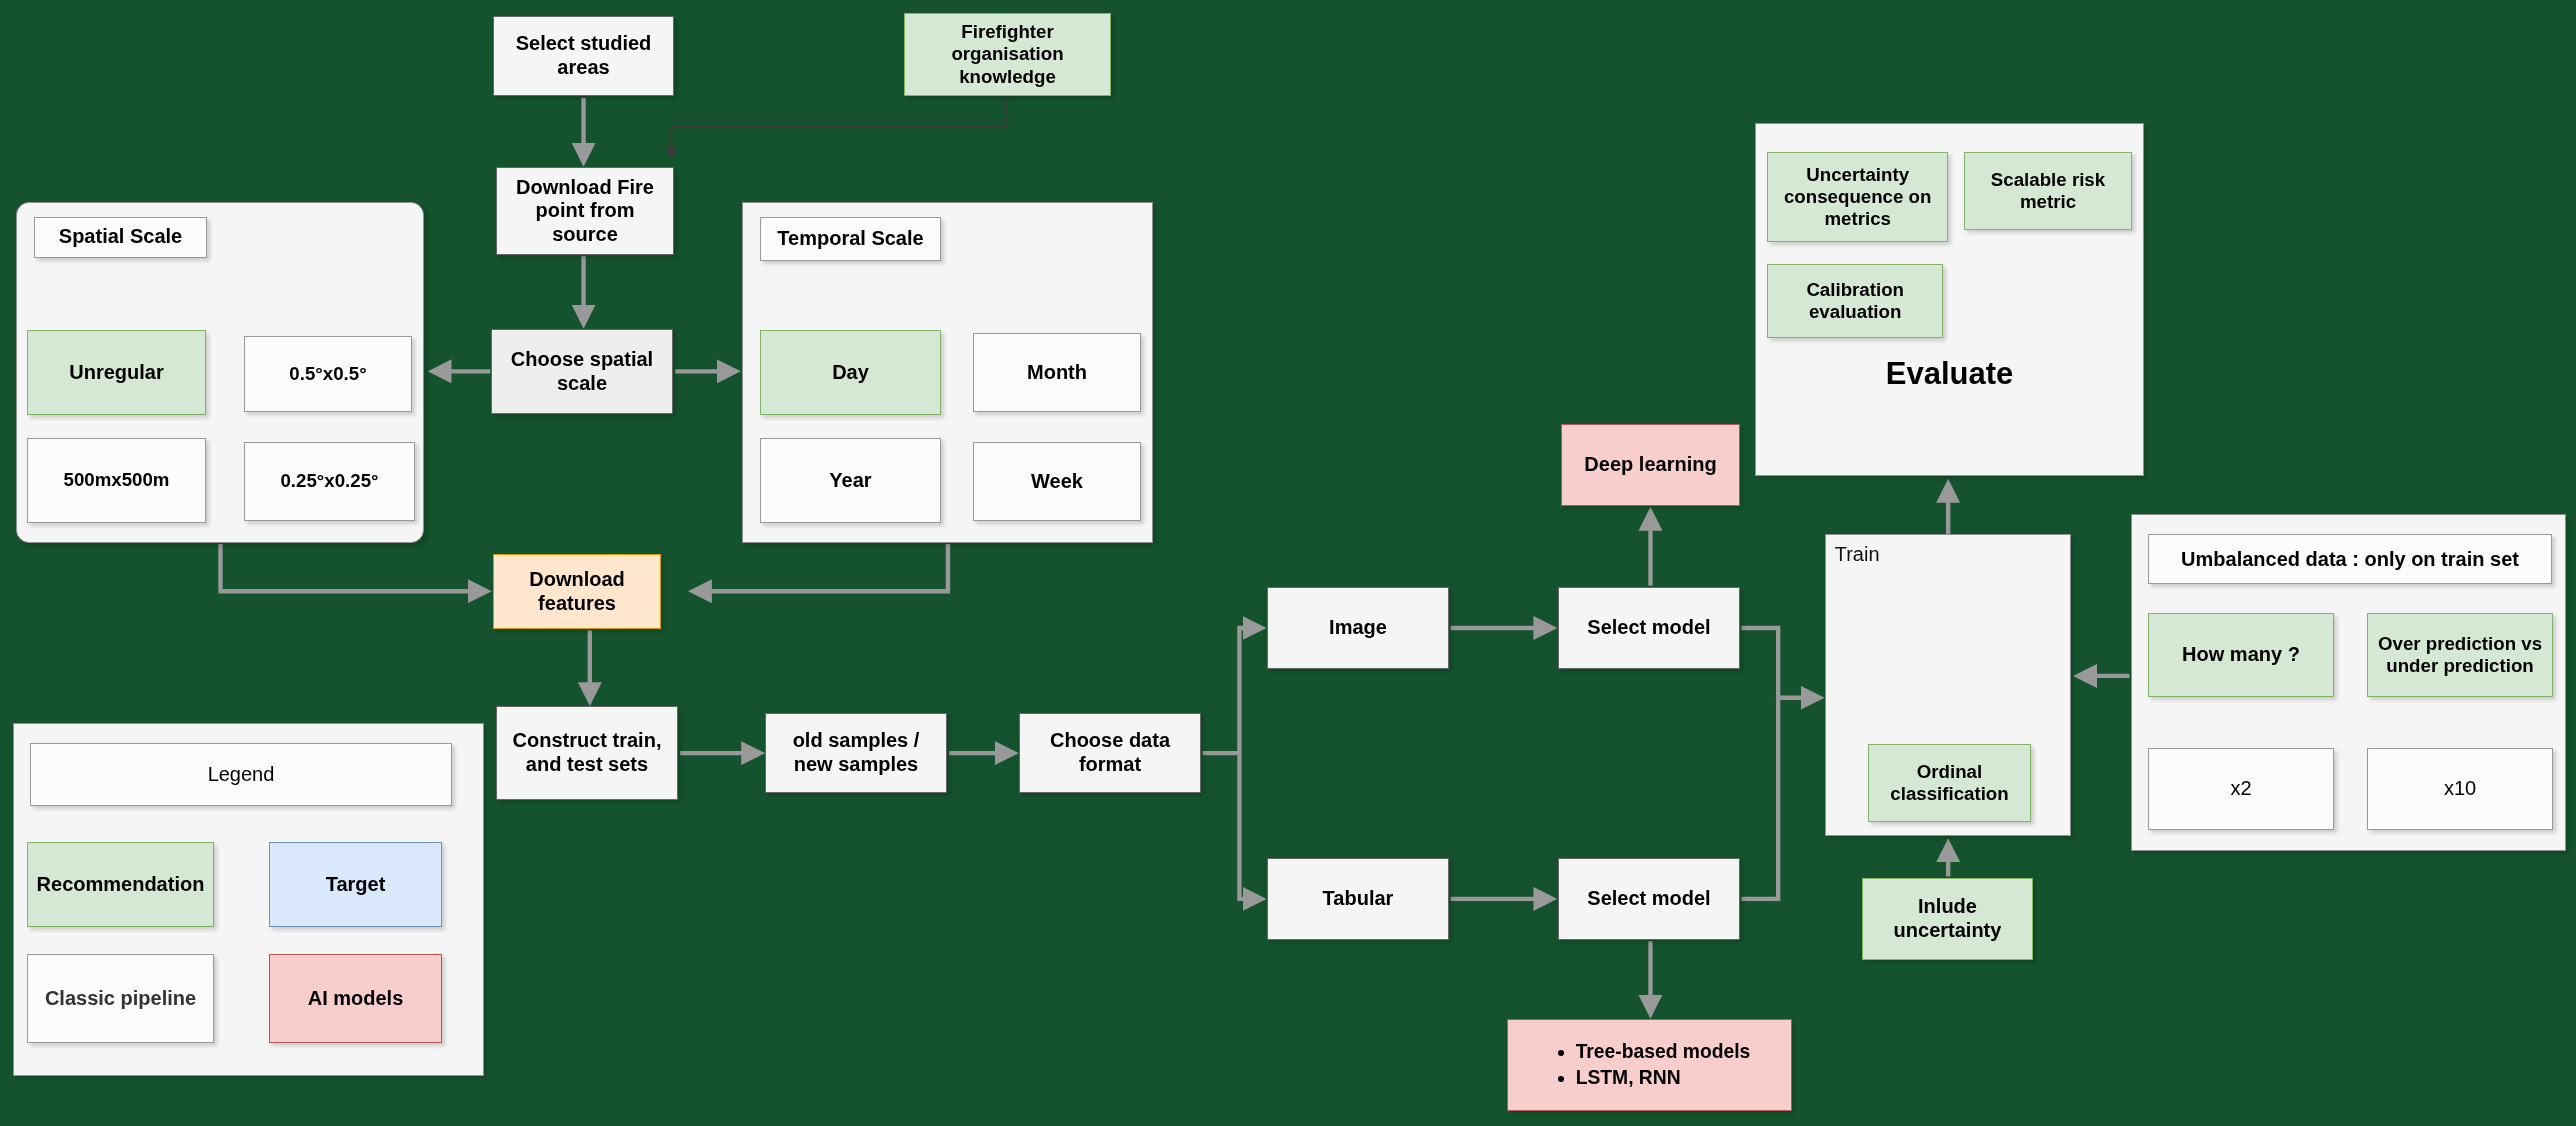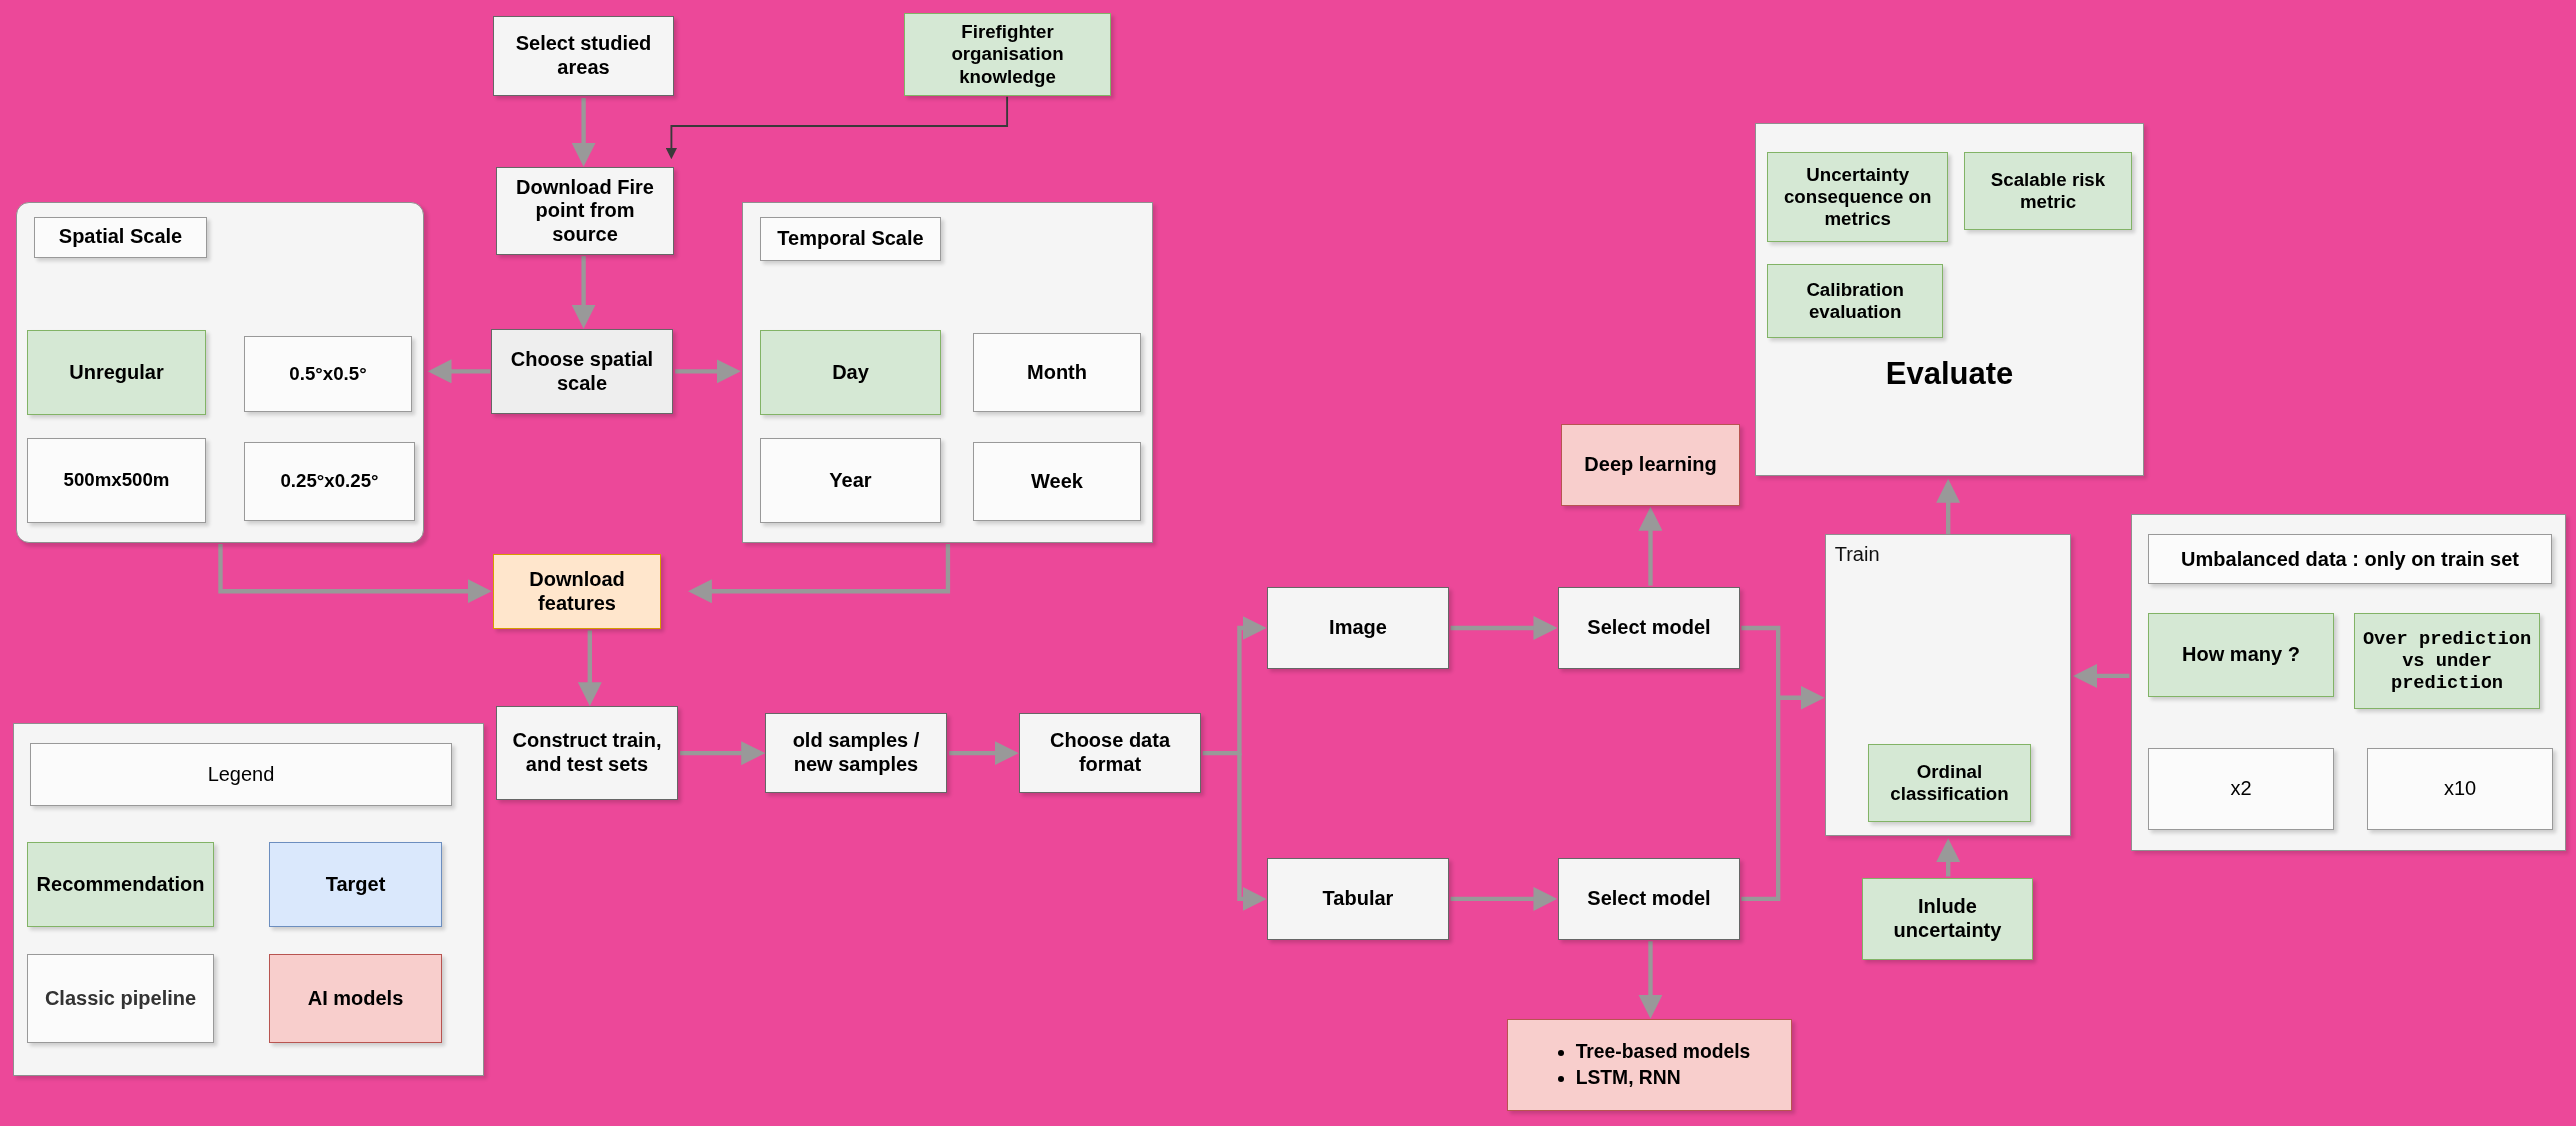--- a/index.html
+++ b/index.html
@@ -1,17 +1,17 @@
 <!DOCTYPE html>
 <html style="--green-fill: #d5e8d4; --green-border: #82b366; --blue-fill: #dae8fc; --blue-border: #6c8ebf; --red-fill: #f8cecc; --red-border: #b85450; --orange-fill: #ffe6cc; --orange-border: #d79b00; --gray-fill: #f5f5f5; --gray-border: #666666; --light-fill: #fbfbfb; --light-border: #999999; --panel-fill: #f5f5f5; --panel-border: #8f8f8f; --arrow: #999999; --arrow-dark: #3a3a3a;font-size:10px"><head>
 <meta charset="utf-8">
 <style>
   html,body{margin:0;padding:0;background:#fff;}
   #canvas{
-    position:relative;width:2576px;height:1127px;background:#ec4899;
+    position:relative;width:2576px;height:1127px;background:#14532d;
     font-family:"Liberation Sans",sans-serif;color:#000;overflow:hidden;
   }
   #wires{position:absolute;left:0;top:0;width:2576px;height:1127px;}
   .box{
     position:absolute;display:flex;align-items:center;justify-content:center;
     text-align:center;font-weight:700;font-size:20px;line-height:1.18;
     box-sizing:border-box;box-shadow:3.1px 3.1px 3.7px rgba(0,0,0,0.16);
     padding:3.7px 6.2px;
   }
   .gray  {background:var(--gray-fill,#f5f5f5); border:1.9px solid var(--gray-border,#666666);}
@@ -135,21 +135,21 @@
   <div class="panel" style="left:1755px;top:123px;width:389px;height:353px;">
     <div class="box green" style="left:11.2px;top:28px;width:181px;height:90px;font-size:18.7px;">Uncertainty consequence on metrics</div>
     <div class="box green" style="left:208px;top:28px;width:168px;height:78px;font-size:18.7px;">Scalable risk metric</div>
     <div class="box green" style="left:11.2px;top:140px;width:176px;height:74px;font-size:18.7px;text-align:center;">Calibration evaluation</div>
     <div class="big-label" style="top:232px;">Evaluate</div>
   </div>
 
   <div class="panel" style="left:2131px;top:514px;width:435px;height:337px;">
     <div class="box light" style="left:16px;top:19.3px;width:404px;height:50px;">Umbalanced data : only on train set</div>
     <div class="box green" style="left:16px;top:98px;width:186px;height:84px;">How many ?</div>
-    <div class="box green" style="left:222px;top:98px;width:186px;height:96px;font-size:18.7px;font-family:Liberation Mono, monospace;">Over prediction vs under prediction</div>
+    <div class="box green" style="left:235px;top:98px;width:186px;height:84px;font-size:18.7px;">Over prediction vs under prediction</div>
     <div class="box light w400" style="left:16px;top:233px;width:186px;height:82px;text-align:right;">x2</div>
     <div class="box light w400" style="left:235px;top:233px;width:186px;height:82px;">x10</div>
   </div>
 
   <div class="box green" style="left:1862px;top:878px;width:171px;height:82px;">Inlude uncertainty</div>
 
   <div class="panel" style="left:13px;top:723px;width:471px;height:353px;">
     <div class="box light w400" style="left:16px;top:19.3px;width:422px;height:63px;">Legend</div>
     <div class="box green" style="left:13px;top:118px;width:187px;height:85px;">Recommendation</div>
     <div class="box blue" style="left:255px;top:118px;width:173px;height:85px;">Target</div>

